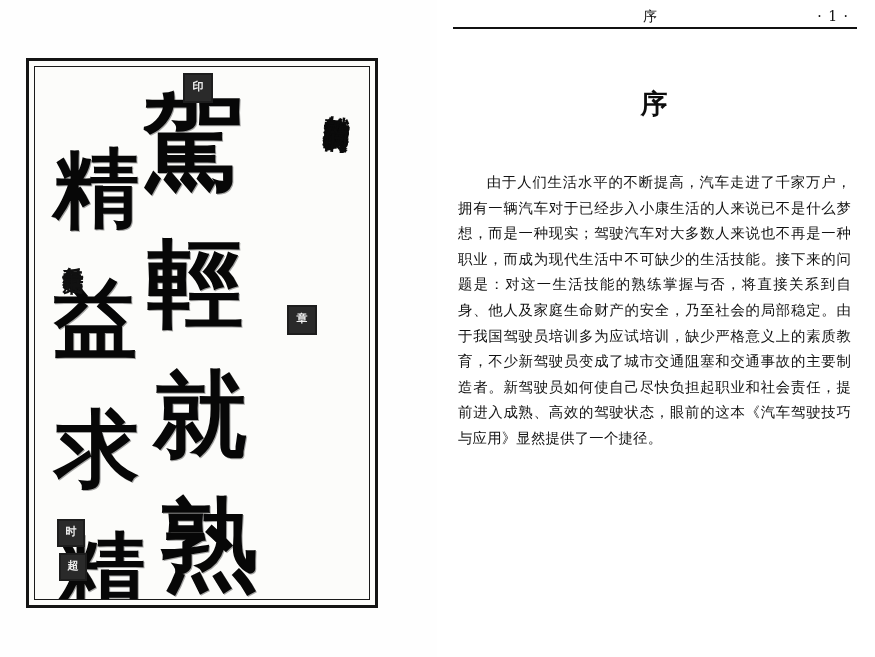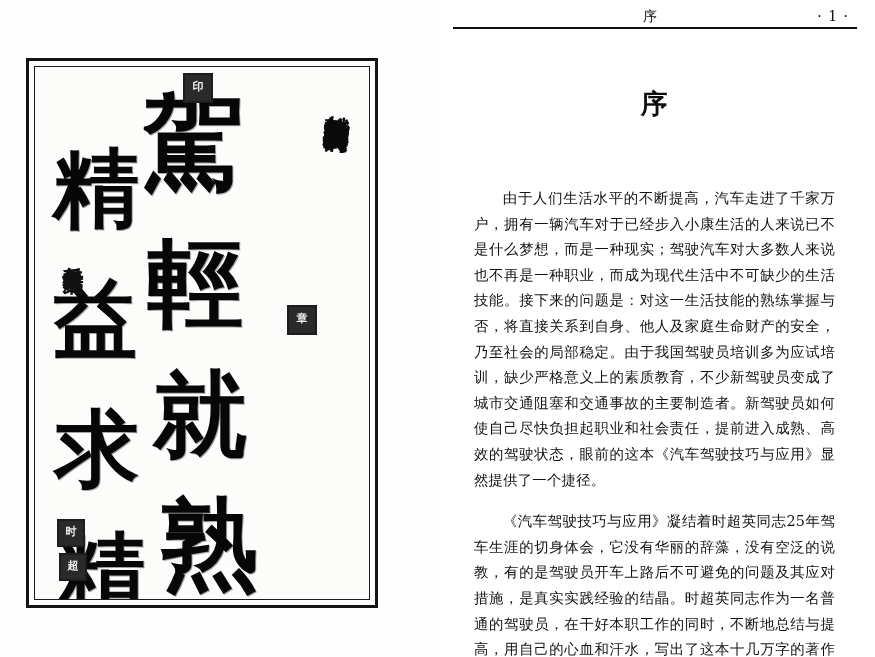--- a/index.html
+++ b/index.html
@@ -173,21 +173,21 @@
     right: 24px;
     top: 170px;
     font-size: 14.4px;
     line-height: 25.6px;
     color: #121212;
     text-align: justify;
     text-justify: inter-ideograph;
     letter-spacing: 0.2px;
   }
   .body-copy p {
-    margin: 16px;
+    margin: 0;
     text-indent: 2em;
   }
 </style>
 </head>
 <body>
 
 <div class="spread">
 
   <div class="page-left">
     <div class="plate">
@@ -220,17 +220,16 @@
     <div class="running-head">
       <span class="rh-title">序</span>
       <span class="rh-page">· 1 ·</span>
     </div>
     <div class="head-rule"></div>
 
     <div class="chapter-title">序</div>
 
     <div class="body-copy">
       <p>由于人们生活水平的不断提高，汽车走进了千家万户，拥有一辆汽车对于已经步入小康生活的人来说已不是什么梦想，而是一种现实；驾驶汽车对大多数人来说也不再是一种职业，而成为现代生活中不可缺少的生活技能。接下来的问题是：对这一生活技能的熟练掌握与否，将直接关系到自身、他人及家庭生命财产的安全，乃至社会的局部稳定。由于我国驾驶员培训多为应试培训，缺少严格意义上的素质教育，不少新驾驶员变成了城市交通阻塞和交通事故的主要制造者。新驾驶员如何使自己尽快负担起职业和社会责任，提前进入成熟、高效的驾驶状态，眼前的这本《汽车驾驶技巧与应用》显然提供了一个捷径。</p>
-      <p>《汽车驾驶技巧与应用》凝结着时超英同志25年驾车生涯的切身体会，它没有华丽的辞藻，没有空泛的说教，有的是驾驶员开车上路后不可避免的问题及其应对措施，是真实实践经验的结晶。时超英同志作为一名普通的驾驶员，在干好本职工作的同时，不断地总结与提高，用自己的心血和汗水，写出了这本十几万字的著作奉献给广大读者，实在是难能可贵。本书具有很强的可</p>
     </div>
   </div>
 
 </div>
 
 </body></html>

